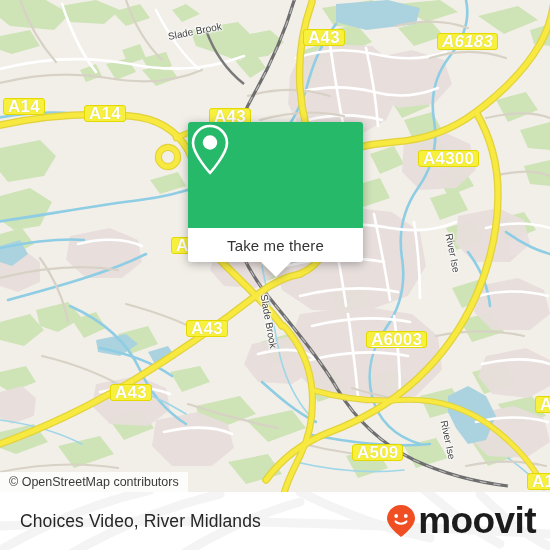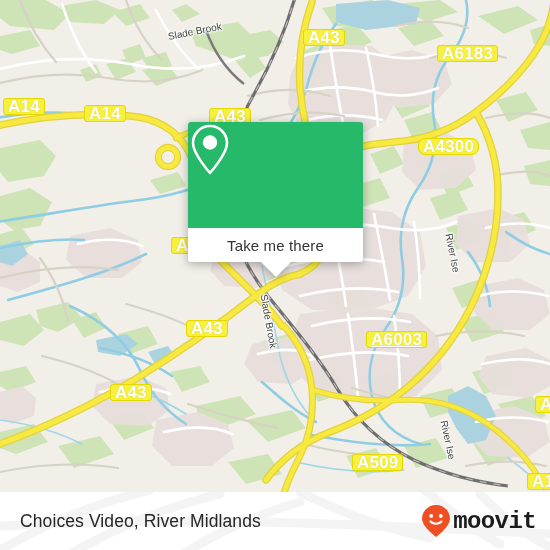--- a/index.html
+++ b/index.html
@@ -91,22 +91,22 @@
   #footer-ghost{position:absolute;left:0;top:-6px;}
   #footer-title{
     position:absolute;left:20px;top:50%;transform:translateY(-50%);
     color:#262626;font-size:17.5px;letter-spacing:.1px;white-space:nowrap;
   }
   #brand{
     position:absolute;right:14px;top:50%;transform:translateY(-50%);
     display:flex;align-items:center;gap:2px;
   }
   #brand-word{
-    color:#1c1c1c;font-size:24px;font-weight:bold;letter-spacing:-.6px;
-    font-family:Liberation Mono, monospace;
+    color:#1c1c1c;font-size:37px;font-weight:bold;letter-spacing:-.6px;
+    font-family:Liberation Sans, sans-serif;
   }
 </style>
 </head>
 <body>
 
 <div id="app">
 
   <div id="map">
     <svg width="550" height="492" viewBox="0 0 550 492">
       <defs>
@@ -339,43 +339,44 @@
 
     <div class="maplabel" style="left:168px;top:31px;transform:rotate(-11deg);transform-origin:left center;">Slade Brook</div>
     <div class="maplabel" style="left:264px;top:289px;transform:rotate(80deg);transform-origin:left center;">Slade Brook</div>
     <div class="maplabel" style="left:449px;top:228px;transform:rotate(79deg);transform-origin:left center;">River Ise</div>
     <div class="maplabel" style="left:444px;top:415px;transform:rotate(78deg);transform-origin:left center;">River Ise</div>
 
     <div class="shield" style="left:3px;top:98px;">A14</div>
     <div class="shield" style="left:84px;top:105px;">A14</div>
     <div class="shield" style="left:209px;top:108px;">A43</div>
     <div class="shield" style="left:303px;top:29px;">A43</div>
-    <div class="shield" style="left:437px;top:45px;">A6183</div>
-    <div class="shield" style="left:418px;top:138px;border-radius:7px;">A4300</div>
+    <div class="shield" style="left:437px;top:33px;font-style:italic;">A6183</div>
+    <div class="shield" style="left:418px;top:150px;">A4300</div>
     <div class="shield" style="left:171px;top:237px;">A11</div>
     <div class="shield" style="left:186px;top:320px;">A43</div>
     <div class="shield" style="left:110px;top:384px;">A43</div>
     <div class="shield" style="left:366px;top:331px;text-decoration:underline;">A6003</div>
-    <div class="shield" style="left:352px;top:454px;">A509</div>
+    <div class="shield" style="left:352px;top:444px;">A509</div>
     <div class="shield" style="left:535px;top:396px;">A6</div>
     <div class="shield" style="left:527px;top:473px;">A1</div>
 
     <div id="popup">
       <div id="popup-head">
         <svg width="44" height="56" viewBox="0 0 44 56">
           <path d="M22 4 C12.6 4 5 11.6 5 21 C5 32 22 51 22 51 C22 51 39 32 39 21 C39 11.6 31.4 4 22 4 Z" fill="none" stroke="#ffffff" stroke-width="2.6" stroke-linejoin="round"></path>
           <circle cx="22" cy="20.5" r="7.2" fill="#ffffff"></circle>
         </svg>
       </div>
       <div id="popup-body">
         <span id="popup-label">Take me there</span>
       </div>
       <div id="popup-tail"></div>
     </div>
 
+    <div id="attribution">© OpenStreetMap contributors</div>
   </div>
 
   <div id="footer">
     <svg id="footer-ghost" width="550" height="70" viewBox="0 0 550 70">
       <g fill="none" stroke="#f4f4f4" stroke-width="9" stroke-linecap="round">
         <path d="M-10,70 C40,40 90,18 150,4"></path>
         <path d="M60,74 C110,44 160,22 220,8"></path>
         <path d="M170,76 C210,50 250,30 300,16"></path>
         <path d="M300,6 C340,26 380,42 430,52"></path>
         <path d="M420,0 C446,22 470,42 500,58"></path>

